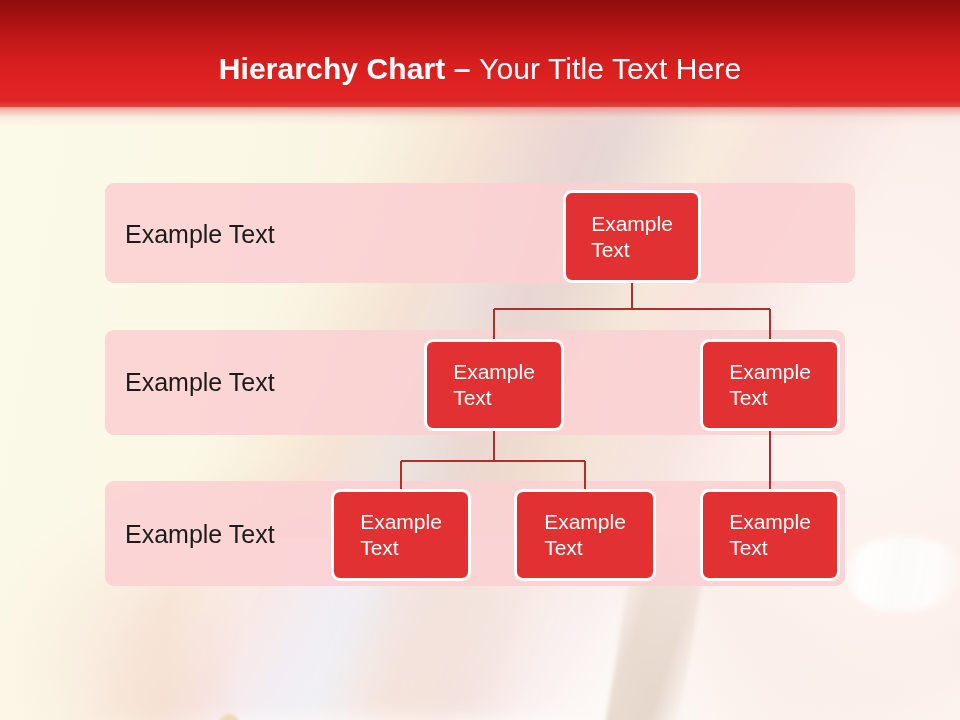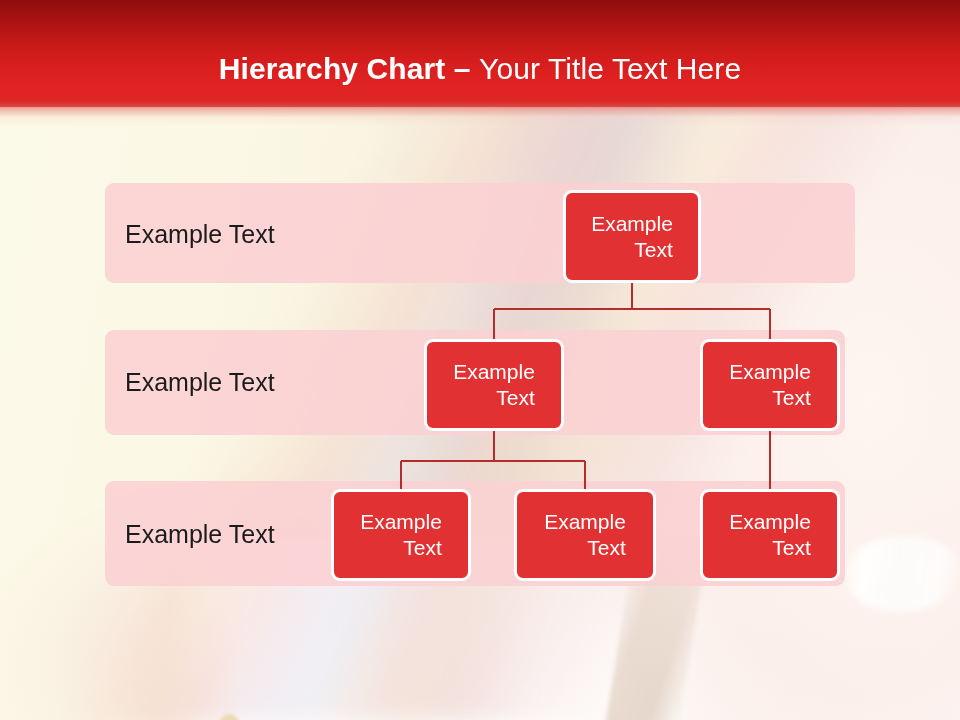--- a/index.html
+++ b/index.html
@@ -206,21 +206,21 @@
 
   .node {
     position: absolute;
     background: #e23132;
     border: 3px solid #ffffff;
     border-radius: 9px;
     color: #ffffff;
     display: flex;
     align-items: center;
     justify-content: center;
-    text-align: right;
+    text-align: left;
     font-size: 21px;
     line-height: 26px;
     z-index: 6;
     padding: 0 6px;
   }
 </style>
 </head>
 <body>
 
 <div id="slide">

